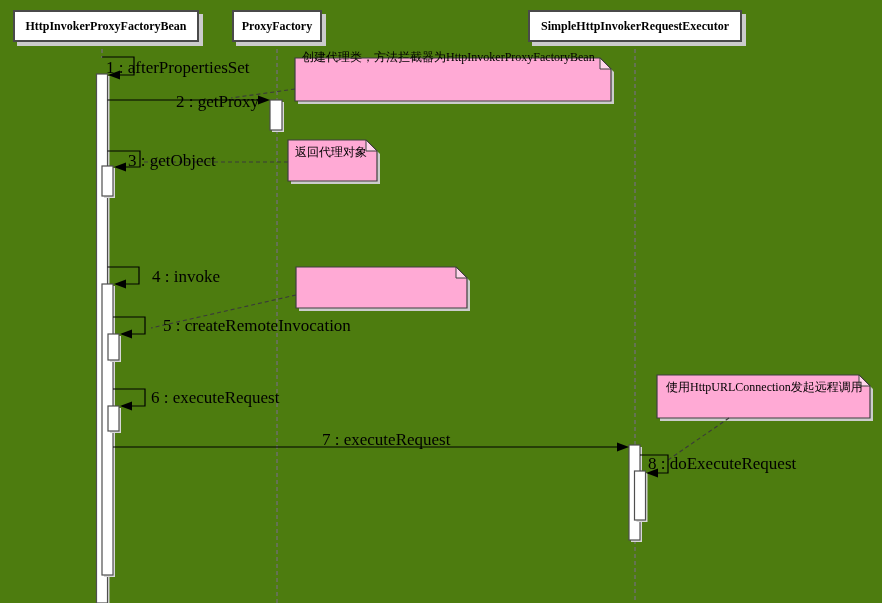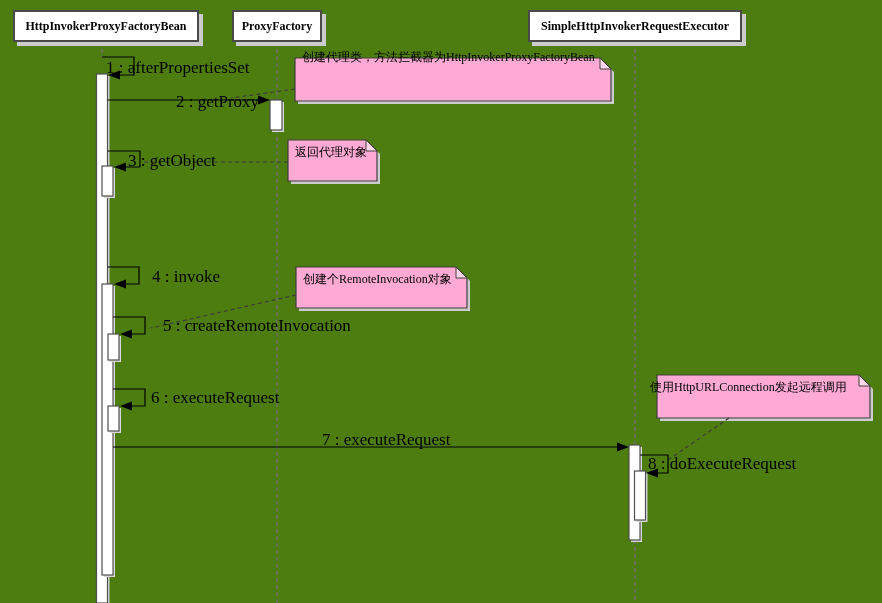--- a/index.html
+++ b/index.html
@@ -166,16 +166,15 @@
   <div class="msg-label" style="left:176px;top:87px;margin-top:8px;">2 : getProxy</div>
   <div class="msg-label" style="left:128px;top:154px;">3 : getObject</div>
   <div class="msg-label" style="left:152px;top:270px;">4 : invoke</div>
   <div class="msg-label" style="left:163px;top:319px;">5 : createRemoteInvocation</div>
   <div class="msg-label" style="left:151px;top:391px;">6 : executeRequest</div>
   <div class="msg-label" style="left:322px;top:433px;">7 : executeRequest</div>
   <div class="msg-label" style="left:648px;top:457px;">8 : doExecuteRequest</div>
 
   <div class="note-text" style="left:302px;top:50px;">创建代理类，方法拦截器为HttpInvokerProxyFactoryBean</div>
   <div class="note-text" style="left:295px;top:145px;">返回代理对象</div>
-  <div class="note-text" style="left:303px;top:272px;">创建个RemoteInvocation对象</div>
-  <div class="note-text" style="left:650px;top:380px;">使用HttpURLConnection发起远程调用</div>
+  <div class="note-text" style="left:666px;top:380px;">使用HttpURLConnection发起远程调用</div>
 
 </div>
 
 </body></html>

